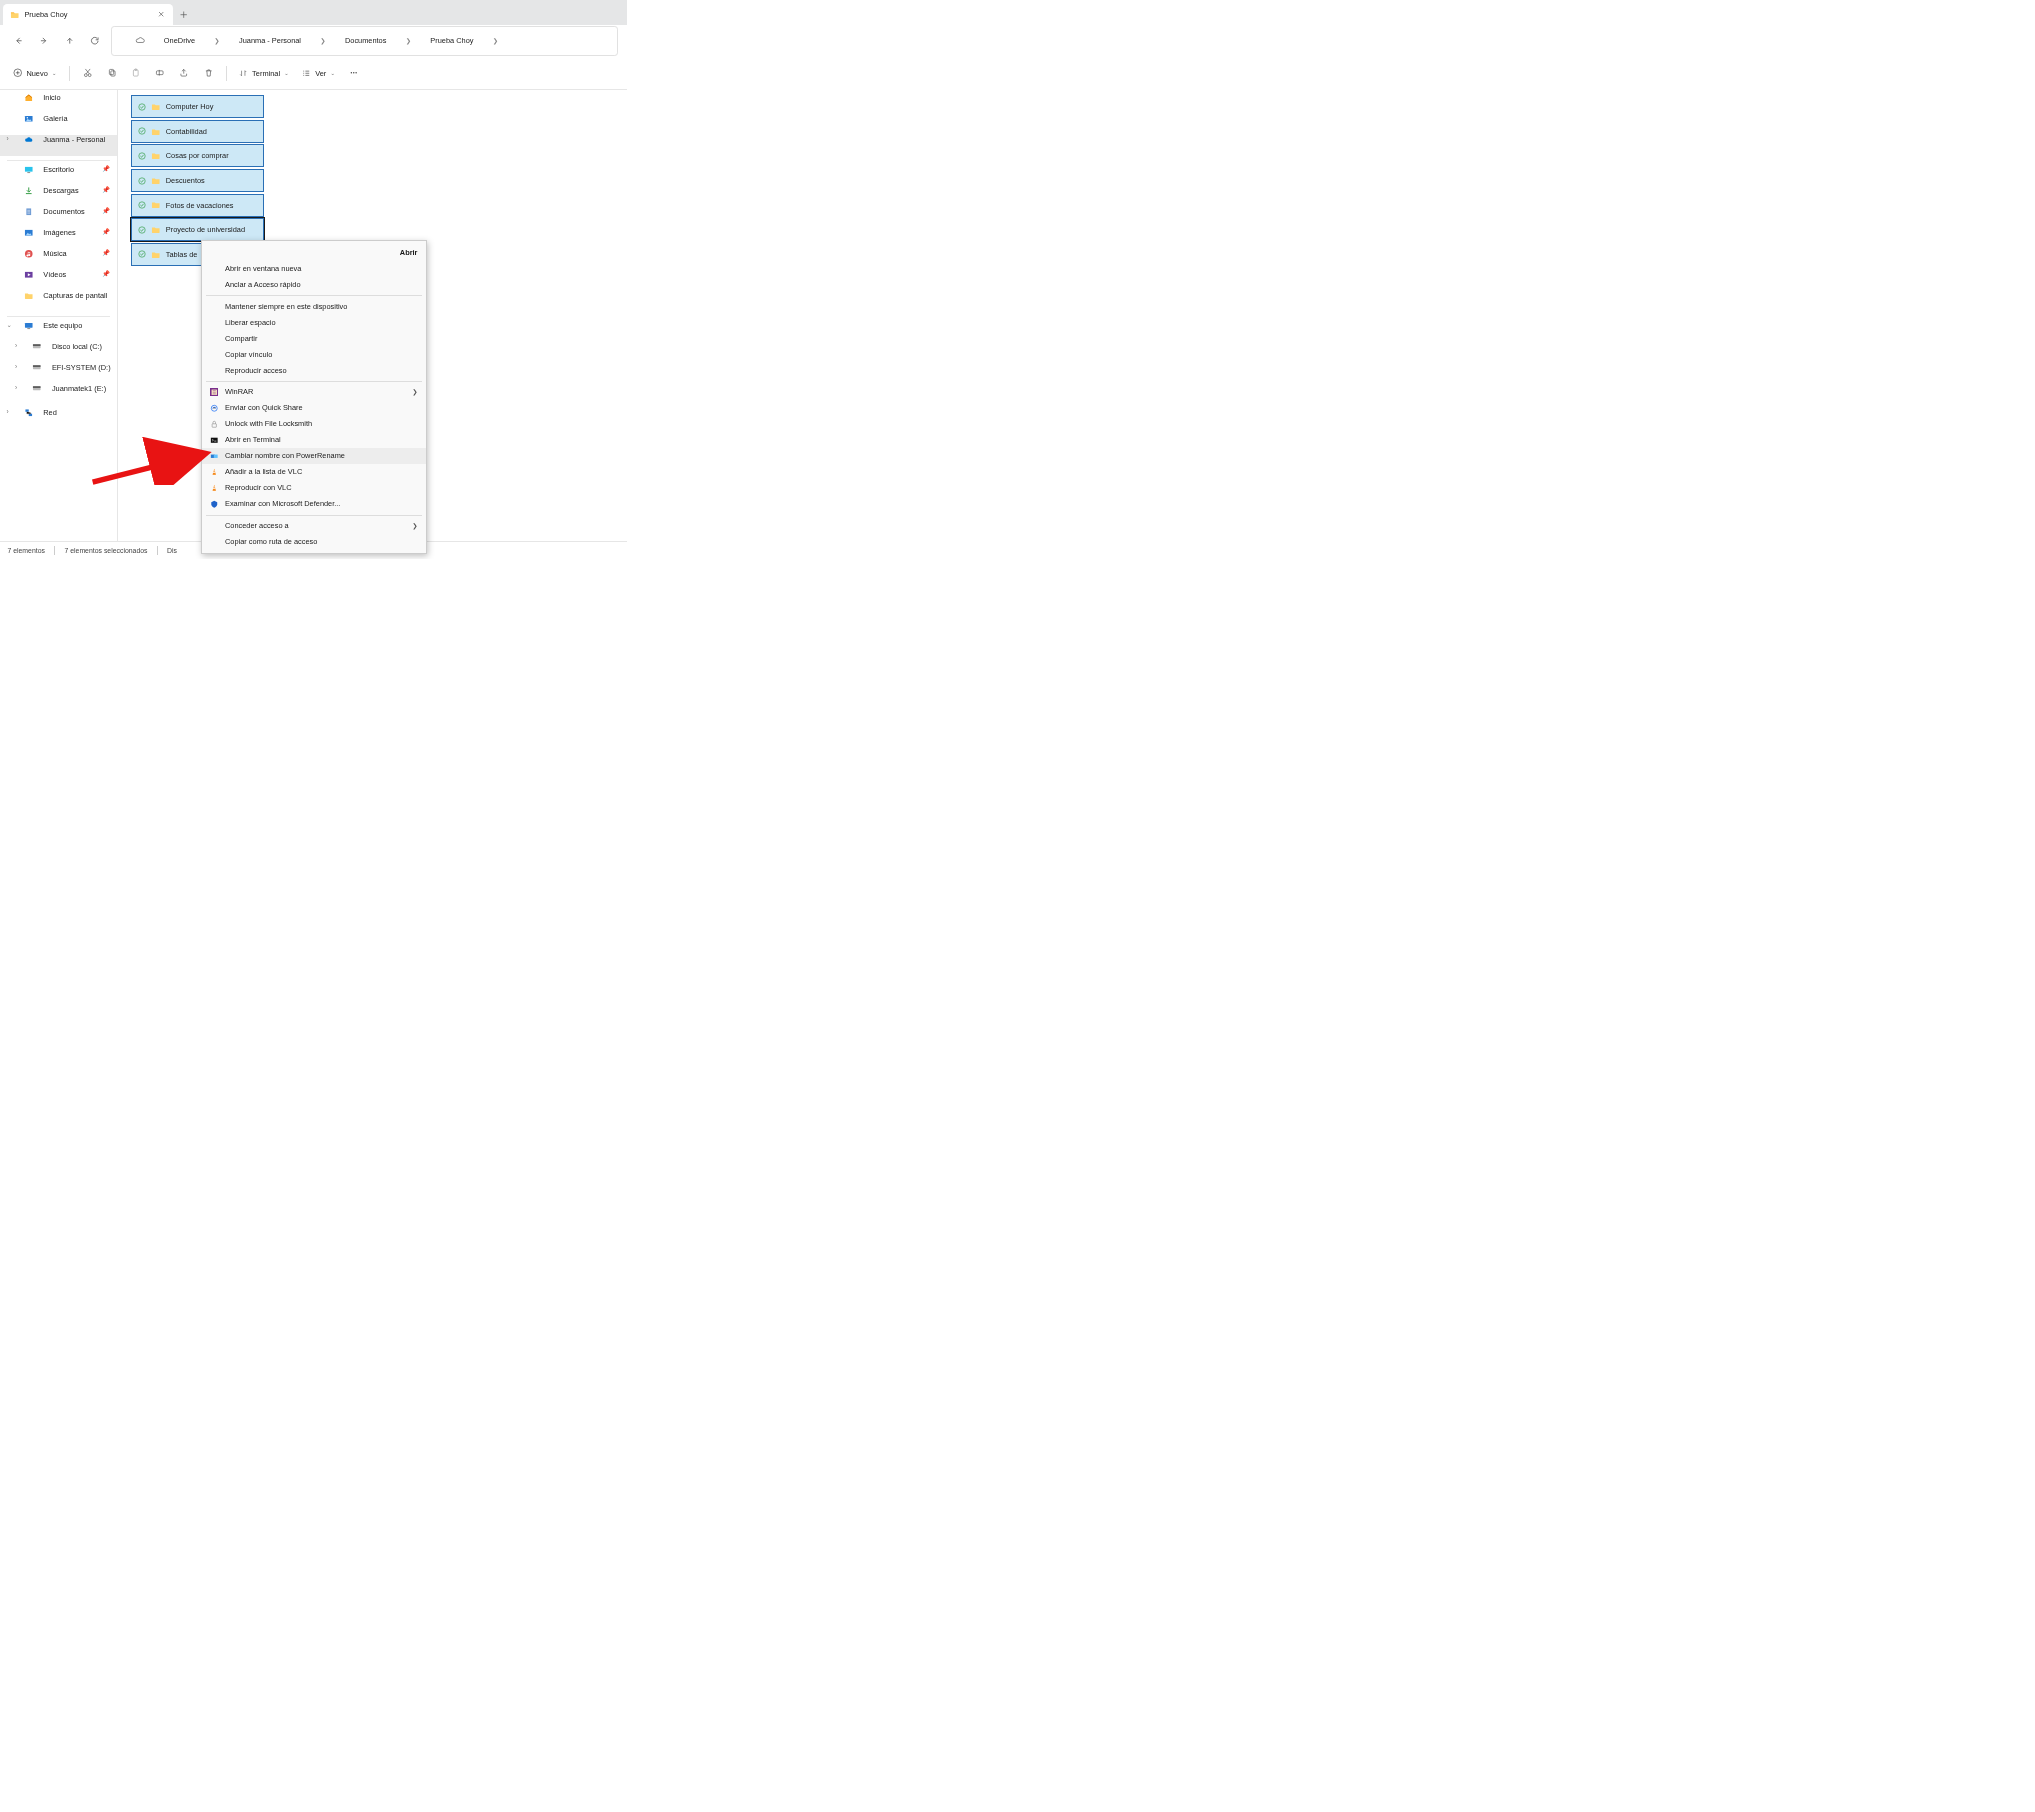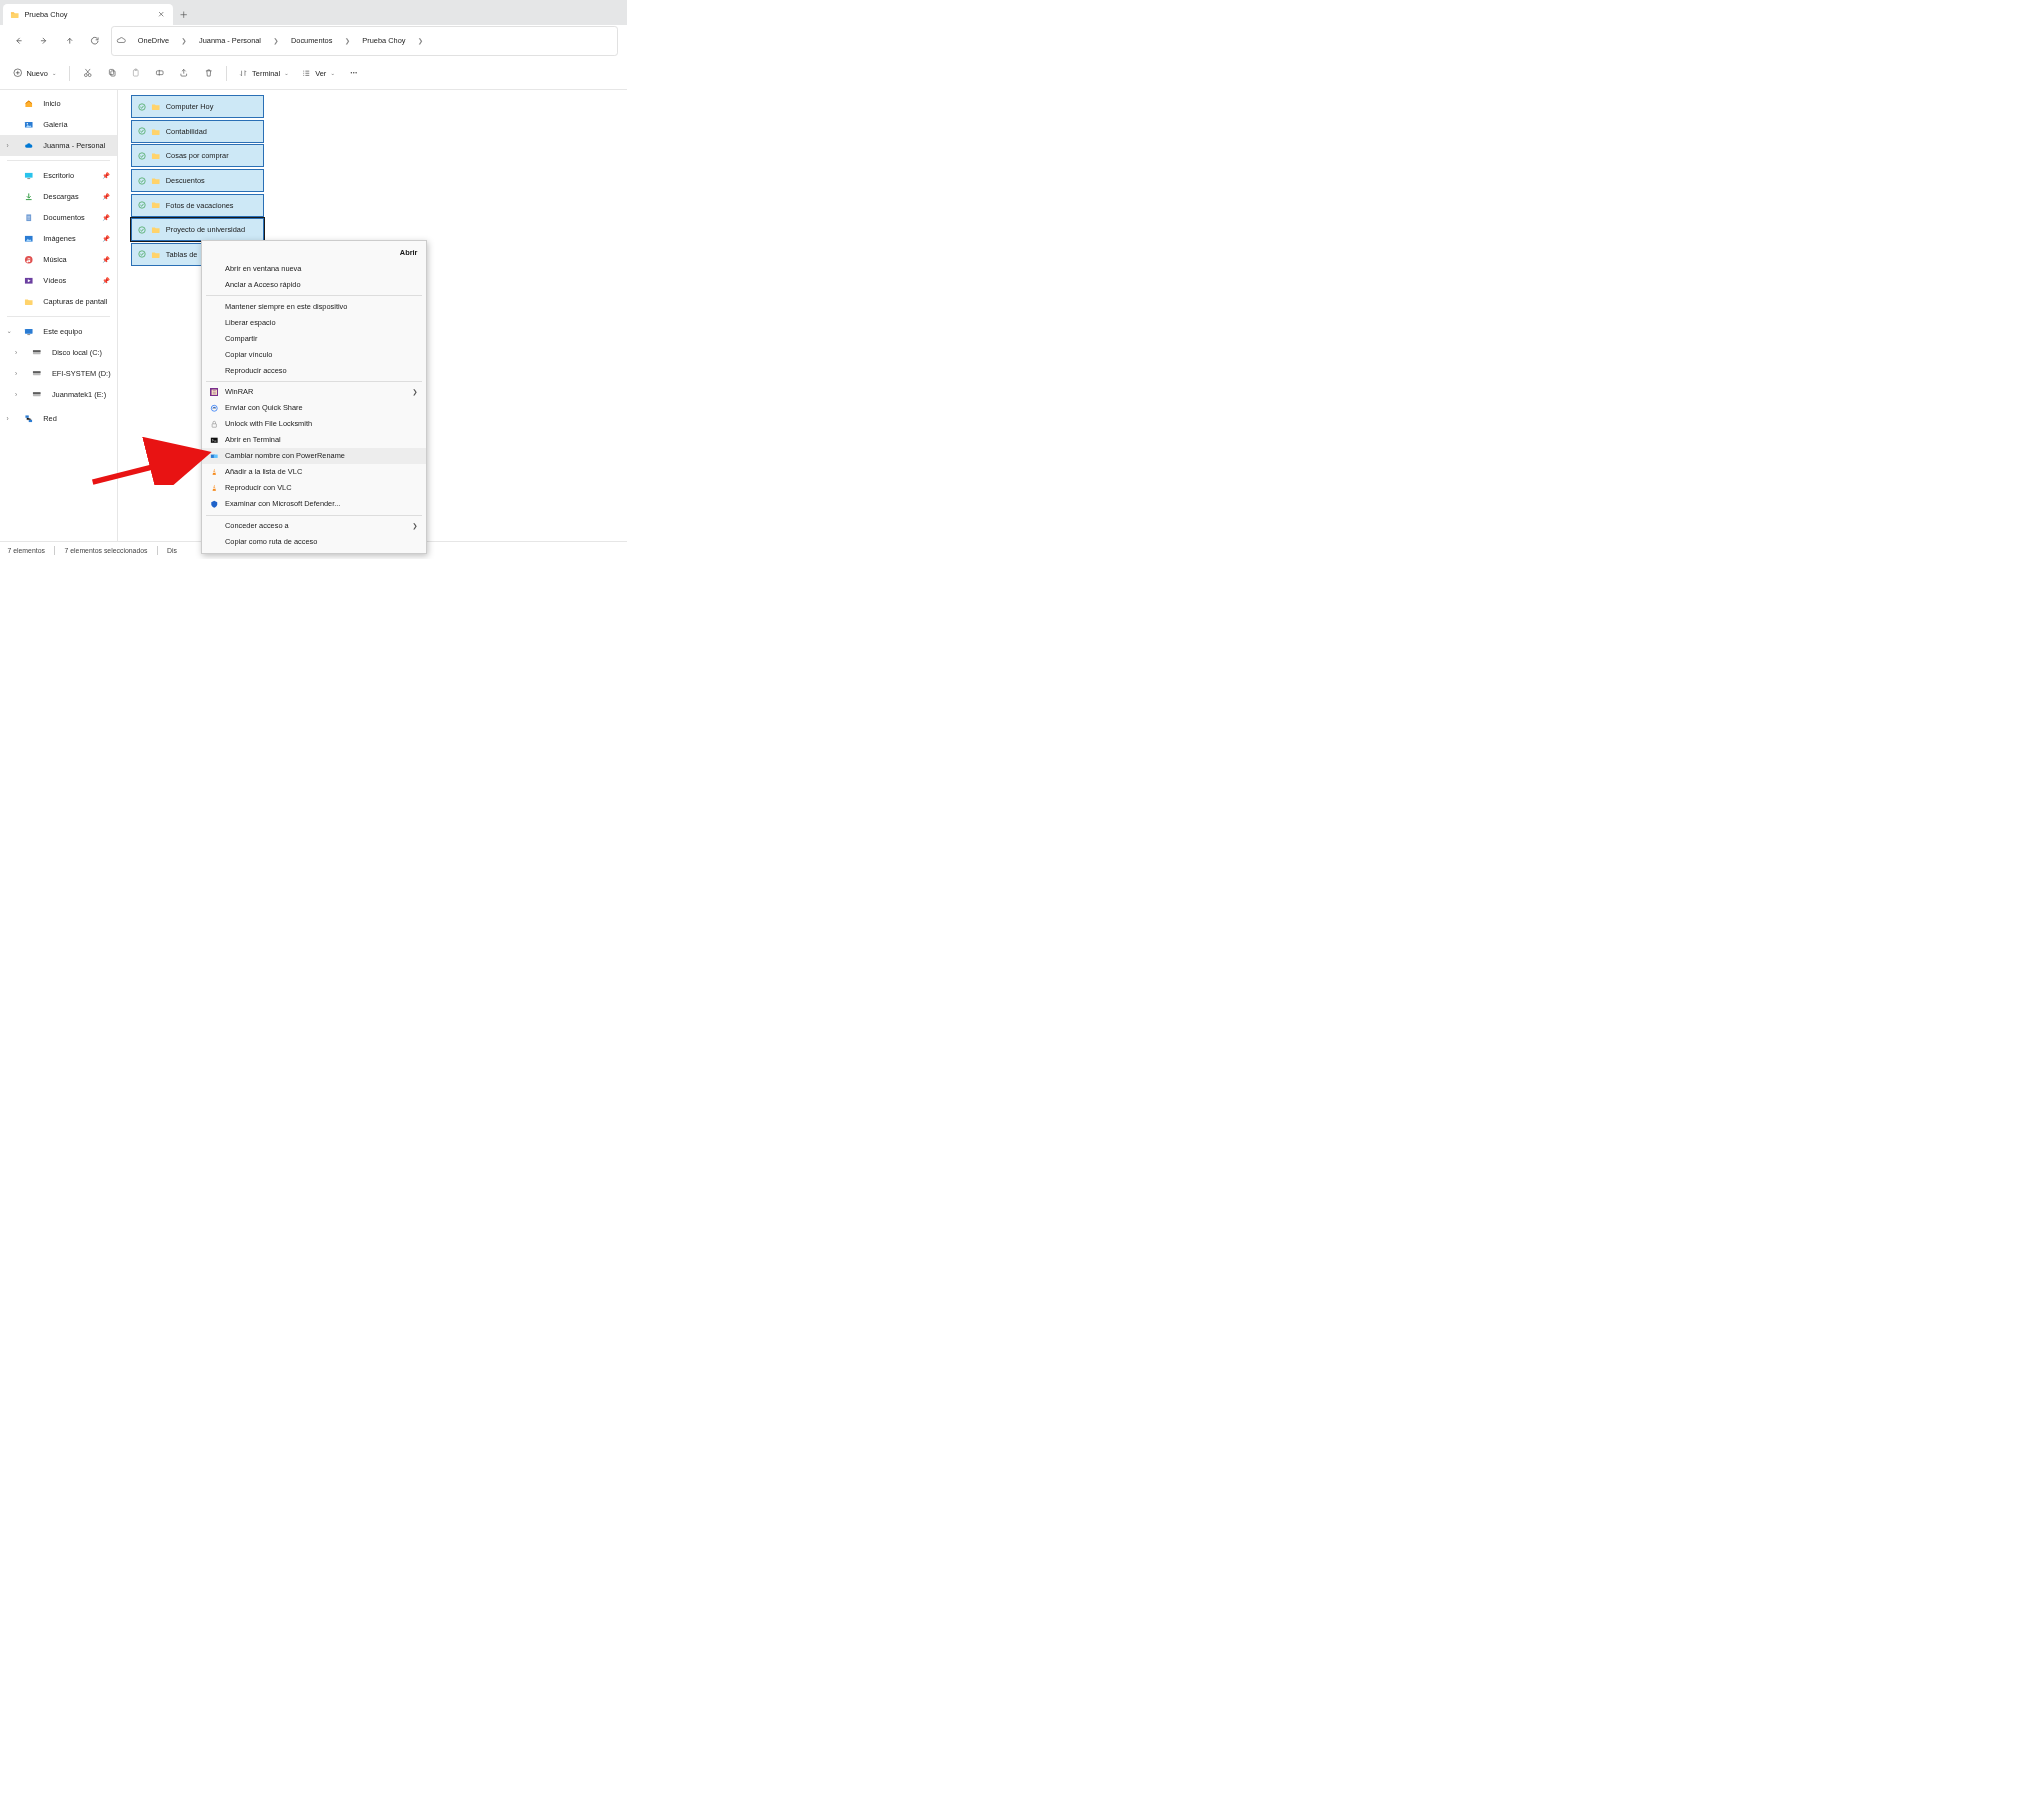--- a/index.html
+++ b/index.html
@@ -9,35 +9,35 @@
   .tabbar { height: 25px; background: #e5e6e7; display: flex; align-items: flex-end; padding-left: 3.2px; }
   .tab { background: #fff; border-radius: 4.2px 4.2px 0 0; height: 21px; display: flex; align-items: center; padding: 0 5.3px 0 6.4px; width: 170px; gap: 5.3px; }
   .tab .icon { width: 9.5px; height: 9.5px; }
   .tab .title { flex: 1; font-size: 7.4px; }
   .tab .close { width: 12.7px; height: 12.7px; display:flex; align-items:center; justify-content:center; color:#555; }
   .newtab { width: 21px; height: 21px; display:flex; align-items:center; justify-content:center; color:#444; font-size: 10.6px; }
 
   
   .navbar { height: 32px; background: #fff; border-bottom: 0.5px solid #fff; display:flex; align-items:center; padding: 0 9.5px; gap: 7.4px; }
   .navbtn { width: 18px; height: 18px; display:flex; align-items:center; justify-content:center; color:#333; }
-  .breadcrumb { flex:1; height: 30px; border: 0.5px solid #e1e1e1; border-radius: 3.2px; display:flex; align-items:center; padding: 0 4px; gap: 8px; color:#1a1a1a; }
+  .breadcrumb { flex:1; height: 30px; border: 0.5px solid #e1e1e1; border-radius: 3.2px; display:flex; align-items:center; padding: 0 23px; gap: 15px; color:#1a1a1a; }
   .crumb { padding: 2.1px 3.2px; }
   .chev { color:#888; font-size: 6.4px; padding: 0 1.1px; }
 
   
   .toolbar { height: 33px; display:flex; align-items:center; padding: 0 7.4px; gap: 3.2px; border-bottom: 0.5px solid #e6e6e6; }
   .tbtn { height: 19px; padding: 0 5.3px; display:flex; align-items:center; gap: 4.2px; border-radius: 2.1px; }
   .tbtn.icon-only { width: 21px; justify-content:center; }
   .tdiv { width: 0.5px; height: 15px; background: #ddd; margin: 0 4.2px; }
   .caret { font-size: 5.3px; color:#555; }
 
   
   .body { position:absolute; top:90px; bottom:18px; left:0; right:0; display:flex; }
   .sidebar { width: 118px; border-right: 0.5px solid #e6e6e6; padding-top: 3.2px; overflow:hidden; }
-  .side-item { height: 21px; display:flex; align-items:center; padding: 0 6.4px; gap: 10px; position:relative; }
+  .side-item { height: 21px; display:flex; align-items:flex-start; padding: 0 6.4px; gap: 10px; position:relative; }
   .side-item .exp { width: 7.4px; color:#777; font-size: 6.4px; }
   .side-item.active { background: #e9e9e9; }
   .side-hr { height:0.5px; background:#e7e7e7; margin: 4.2px 7.4px; }
   .pin { margin-left:auto; color:#999; font-size: 6.4px; }
 
   .content { flex:1; padding: 5.3px 7.4px; position:relative; }
   .folder-item { width: 133px; height: 23px; border: 0.5px solid #2a6fb5; background: #cde8f6; display:flex; align-items:center; padding: 0 5.3px; gap: 5.3px; margin-bottom: 1.6px; margin-left: 6px; }
   .folder-item.focused { outline: 0.5px solid #1a1a1a; outline-offset:0; }
   .sync-icon { color:#2e9a3f; }
 

